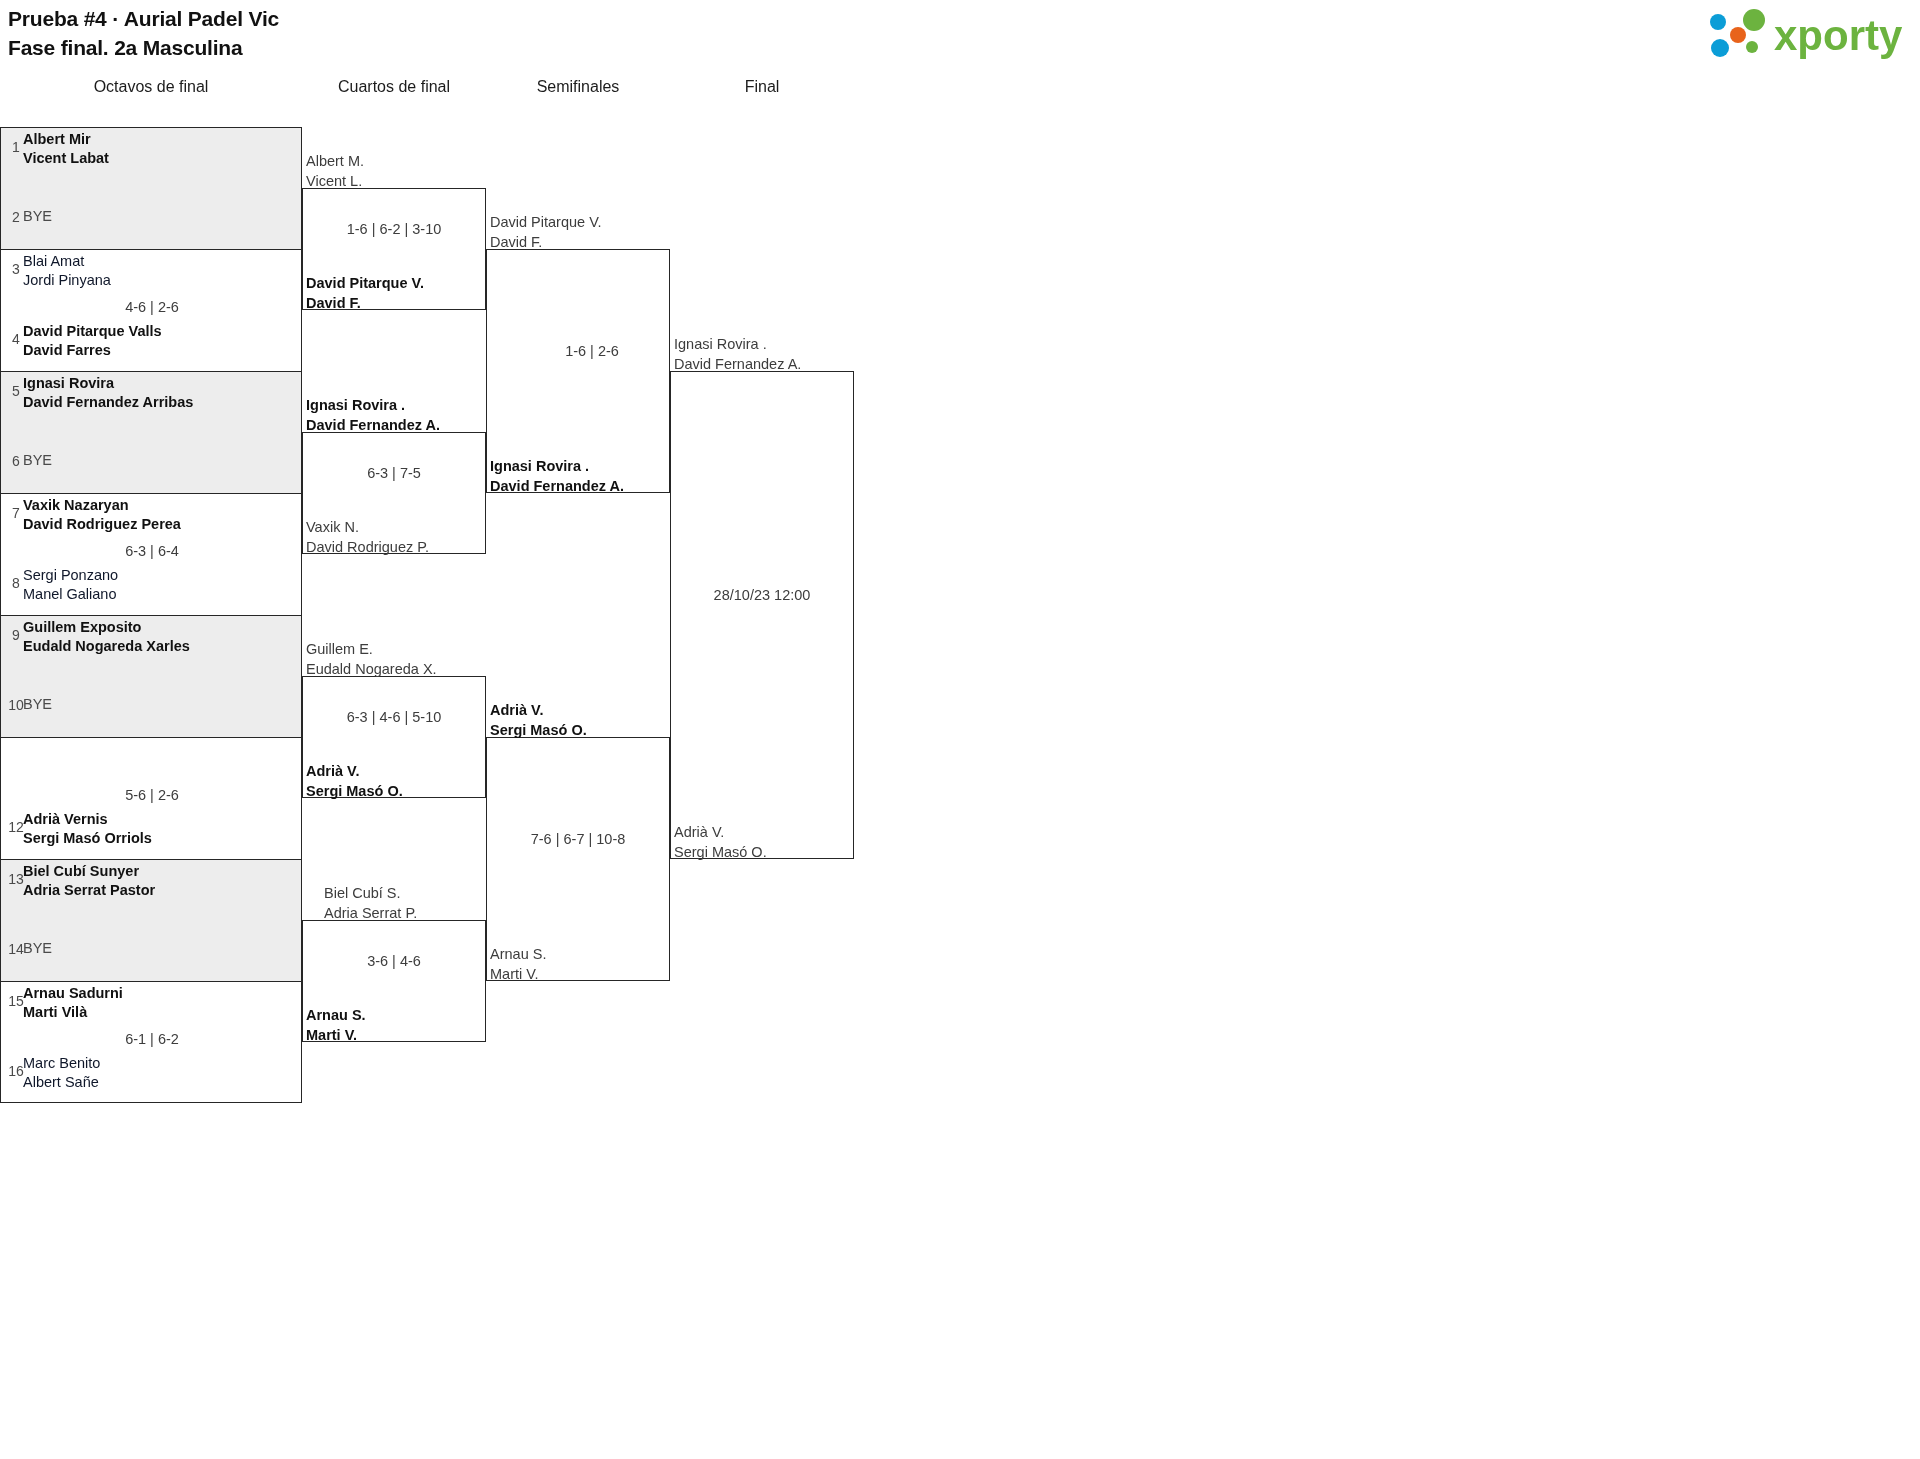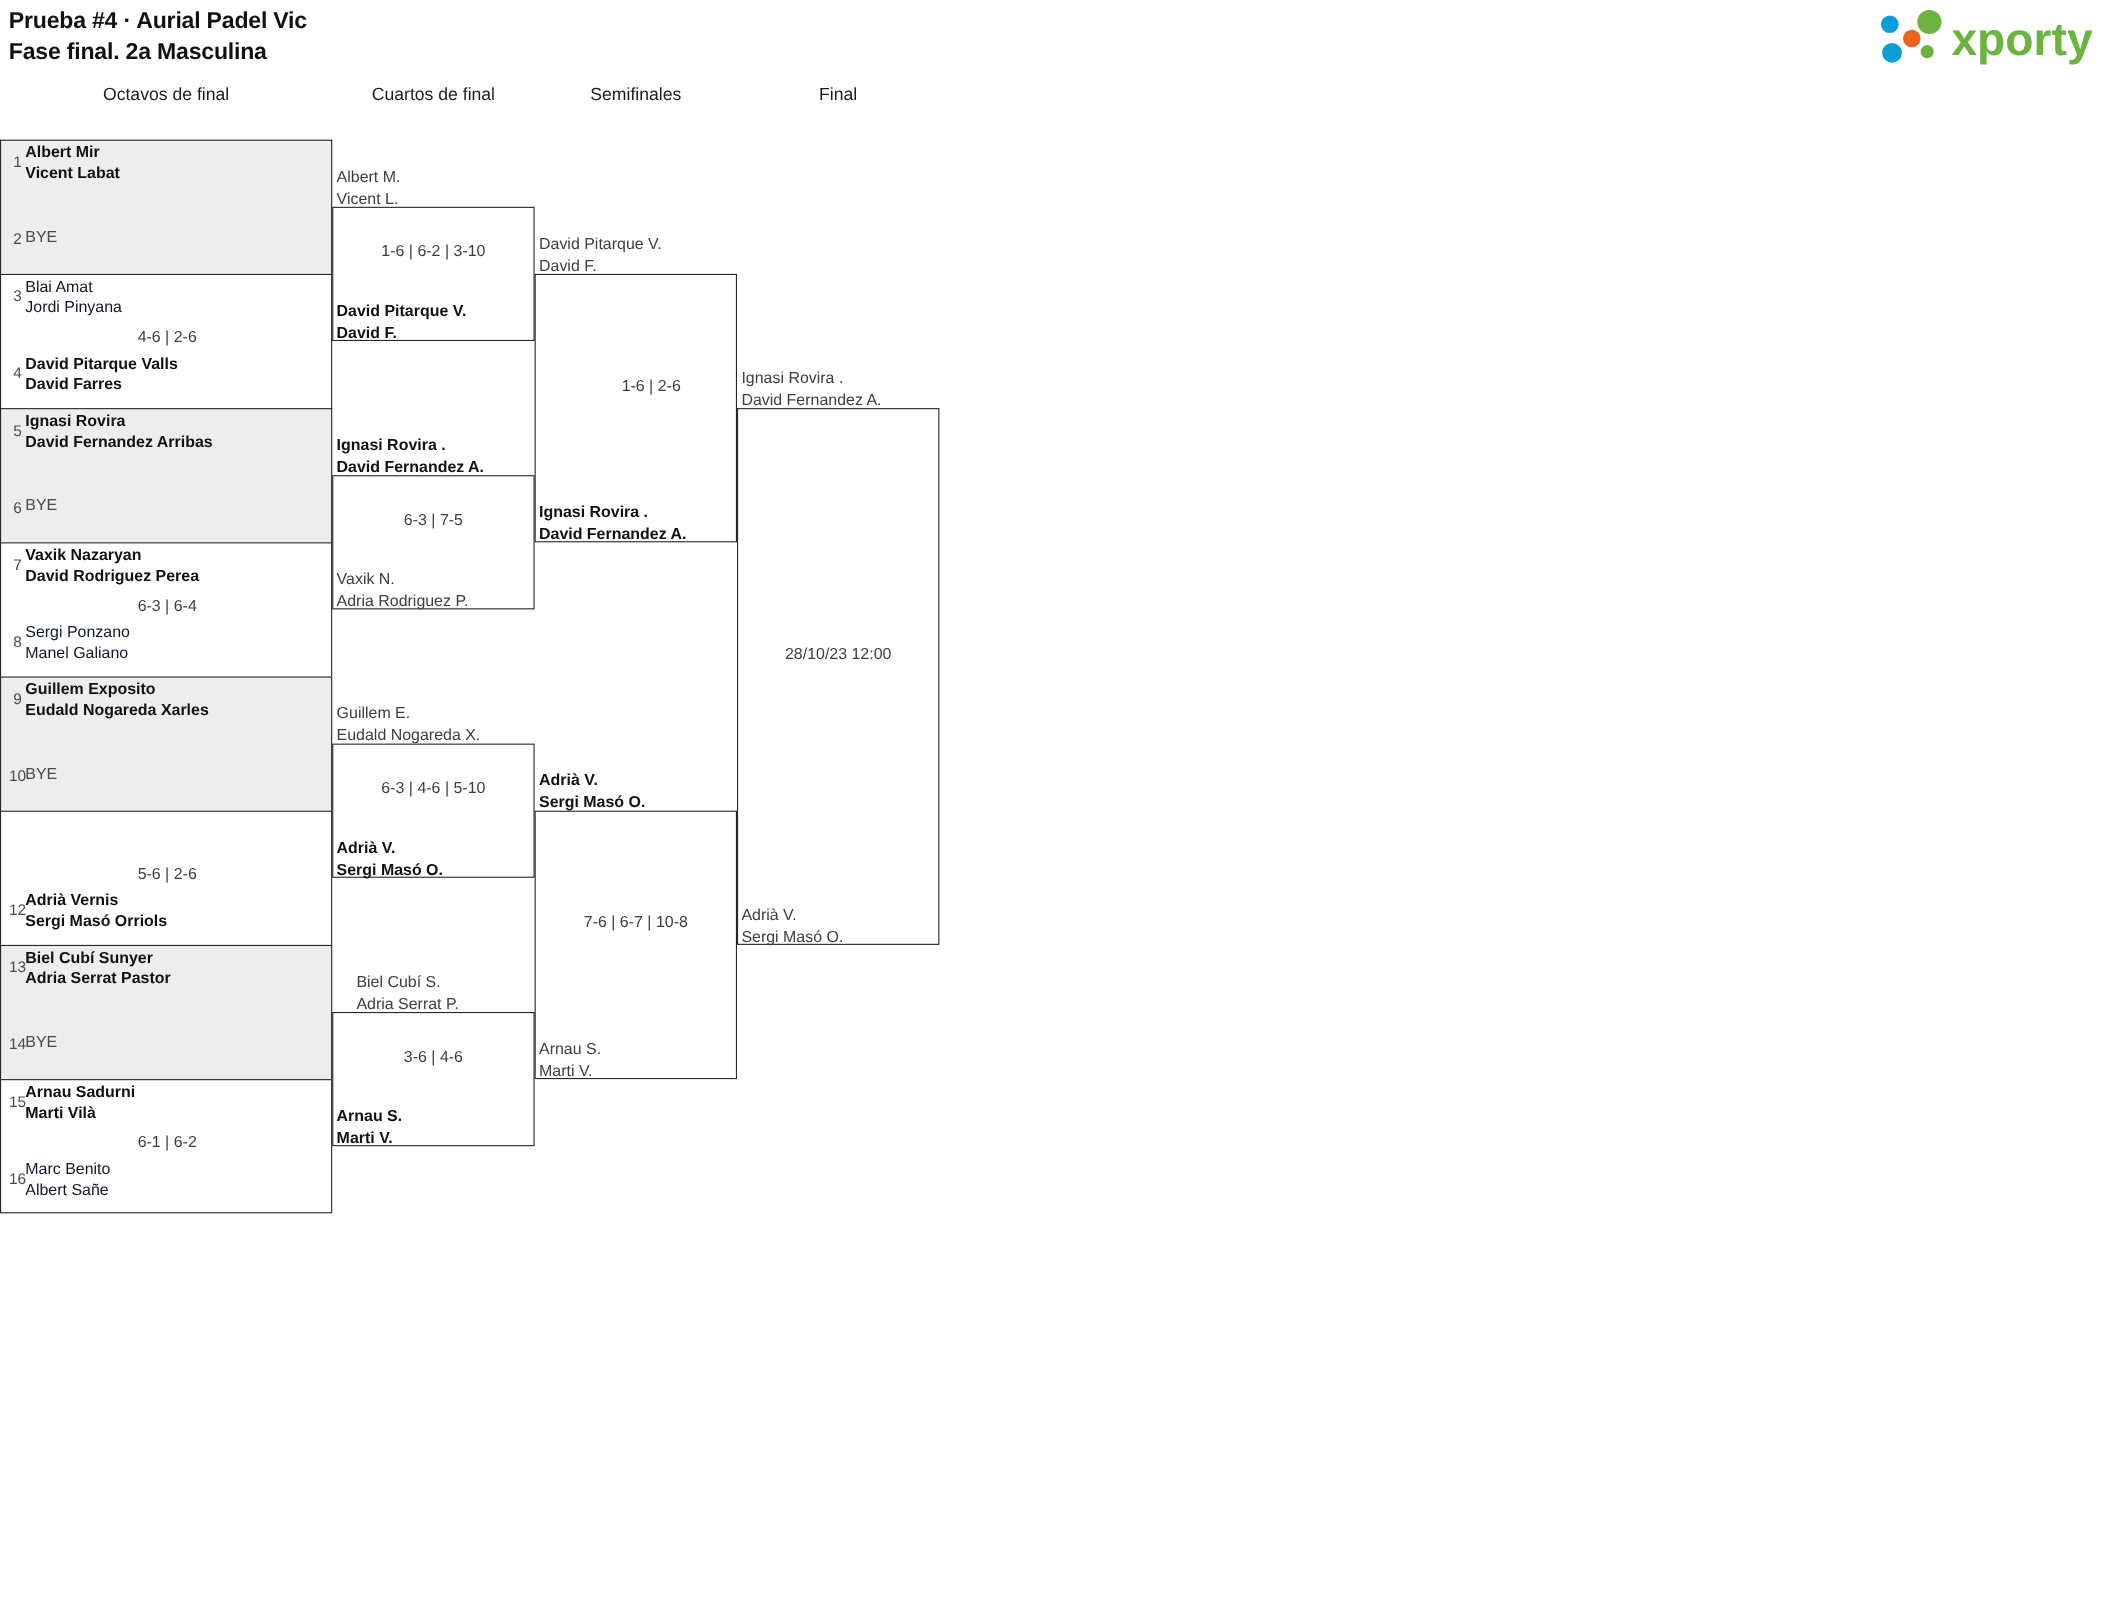--- a/index.html
+++ b/index.html
@@ -224,21 +224,21 @@
         <div class="pname">David F.</div>
       </div>
       <div class="rscore" style="left: 302px; top: 221px; width: 184px;">1-6 | 6-2 | 3-10</div>
       <div class="rbox" style="left: 302px; top: 432px; width: 184px; height: 122px;"></div>
       <div class="rnames winner" style="left: 306px; top: 395px;">
         <div class="pname">Ignasi Rovira .</div>
         <div class="pname">David Fernandez A.</div>
       </div>
       <div class="rnames" style="left: 306px; top: 517px;">
         <div class="pname">Vaxik N.</div>
-        <div class="pname">Adria Rodriguez P.</div>
+        <div class="pname">David Rodriguez P.</div>
       </div>
       <div class="rscore" style="left: 302px; top: 465px; width: 184px;">6-3 | 7-5</div>
       <div class="rbox" style="left: 302px; top: 676px; width: 184px; height: 122px;"></div>
       <div class="rnames" style="left: 306px; top: 639px;">
         <div class="pname">Guillem E.</div>
         <div class="pname">Eudald Nogareda X.</div>
       </div>
       <div class="rnames winner" style="left: 306px; top: 761px;">
         <div class="pname">Adrià V.</div>
         <div class="pname">Sergi Masó O.</div>

